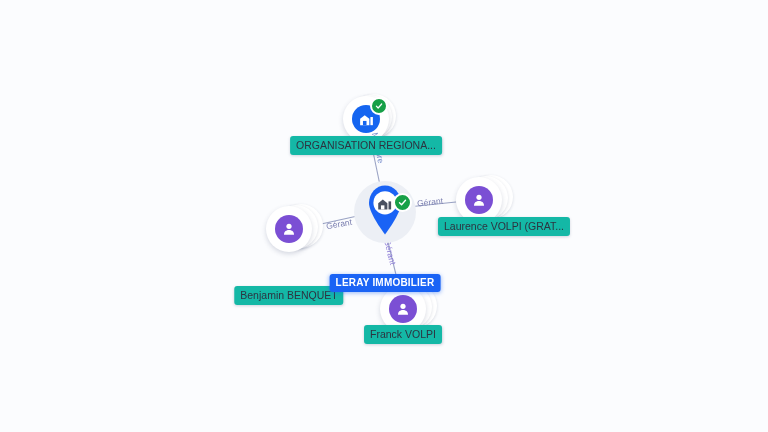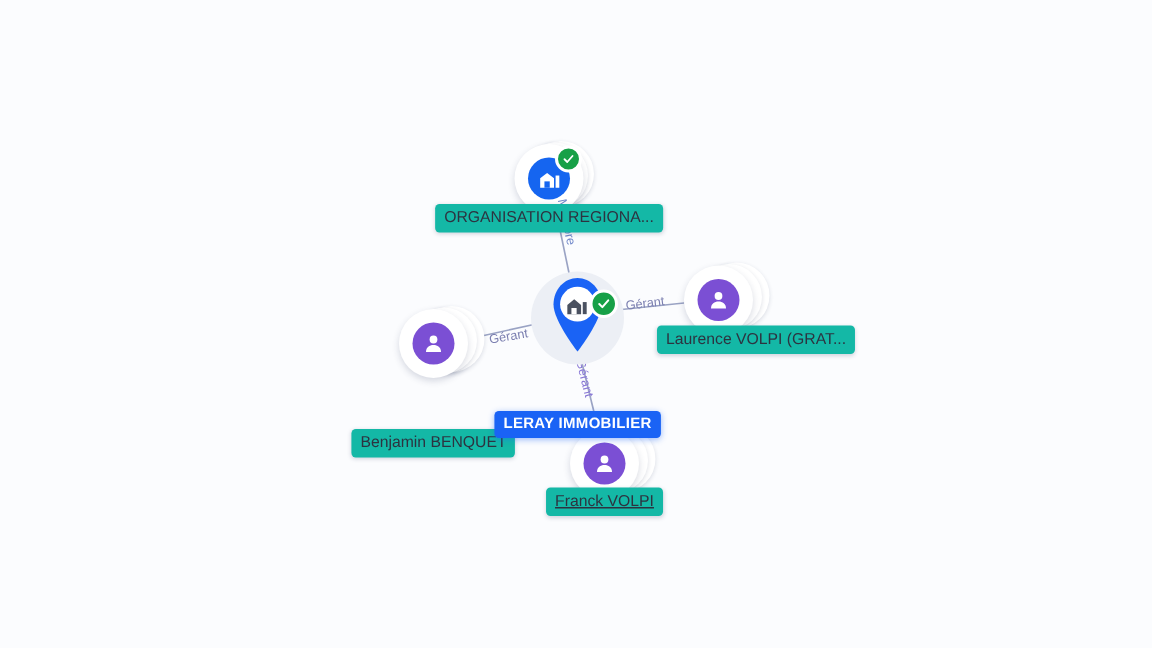--- a/index.html
+++ b/index.html
@@ -233,21 +233,21 @@
     <div class="circ-wrap">
       <div class="circ-plate"></div>
       <div class="circ-inner person">
         <svg width="16" height="16" viewBox="0 0 24 24">
           <circle cx="12" cy="8" r="3.9" fill="#ffffff"></circle>
           <path d="M4.5 20.5 C4.5 15.8 8 13.6 12 13.6 C16 13.6 19.5 15.8 19.5 20.5 Z" fill="#ffffff"></path>
         </svg>
       </div>
     </div>
   </div>
-  <div class="node-label" style="left:403px; top:325px;text-decoration:underline;">Franck VOLPI</div>
+  <div class="node-label" style="left:403px; top:325px;">Franck VOLPI</div>
 
   <div class="node" style="left:385px; top:212px; z-index:5;">
     <div class="pin-halo"></div>
     <div class="pin-shape">
       <svg width="40" height="52" viewBox="0 0 40 52">
         <path d="M20 51 C20 51 4 30.5 4 19.6 C4 9.6 11.3 2 20 2 C28.7 2 36 9.6 36 19.6 C36 30.5 20 51 20 51 Z" fill="#1a63f5"></path>
         <circle cx="20" cy="19.4" r="11.6" fill="#ffffff"></circle>
         <g transform="translate(12.6,12.4) scale(0.62)">
           <path d="M1 22 L1 12.2 L8.4 6 L15.8 12.2 L15.8 22 Z" fill="#4a5160"></path>
           <rect x="5.4" y="15.4" width="5.6" height="6.6" fill="#ffffff"></rect>

